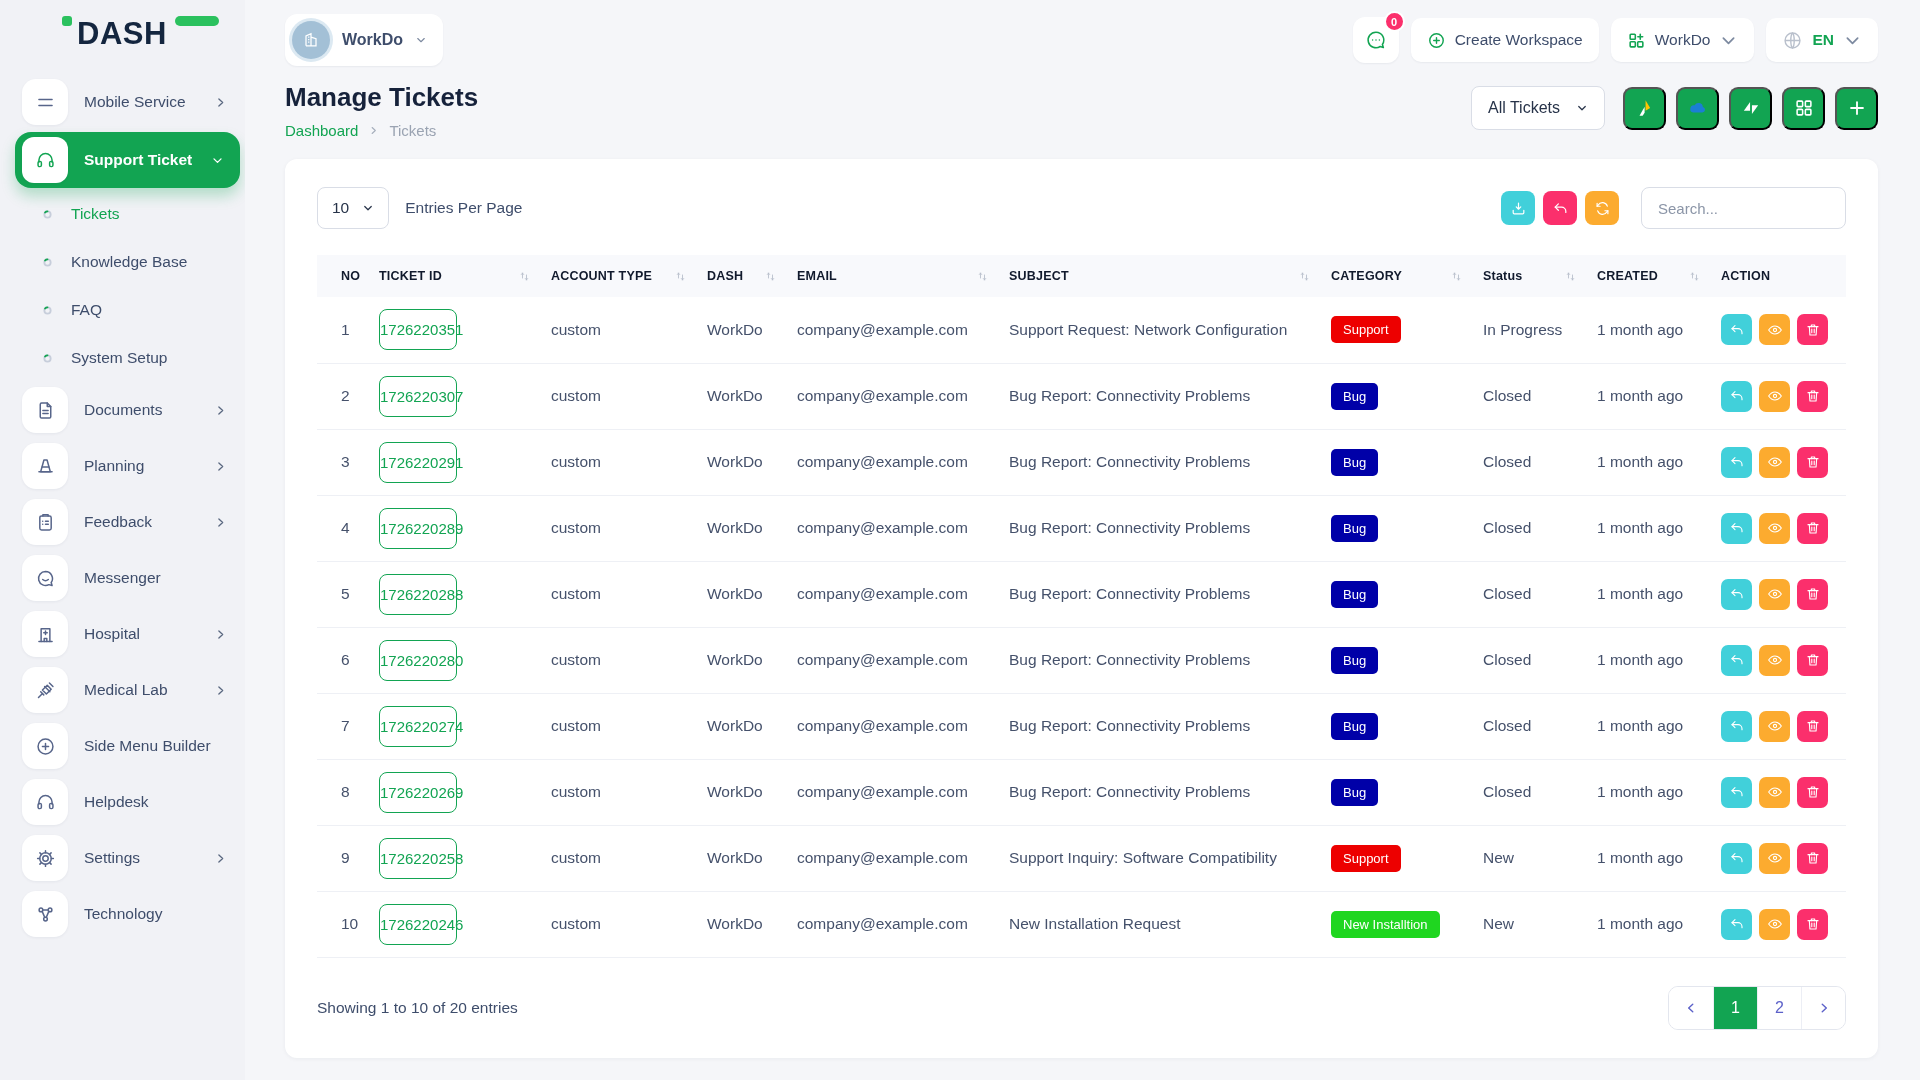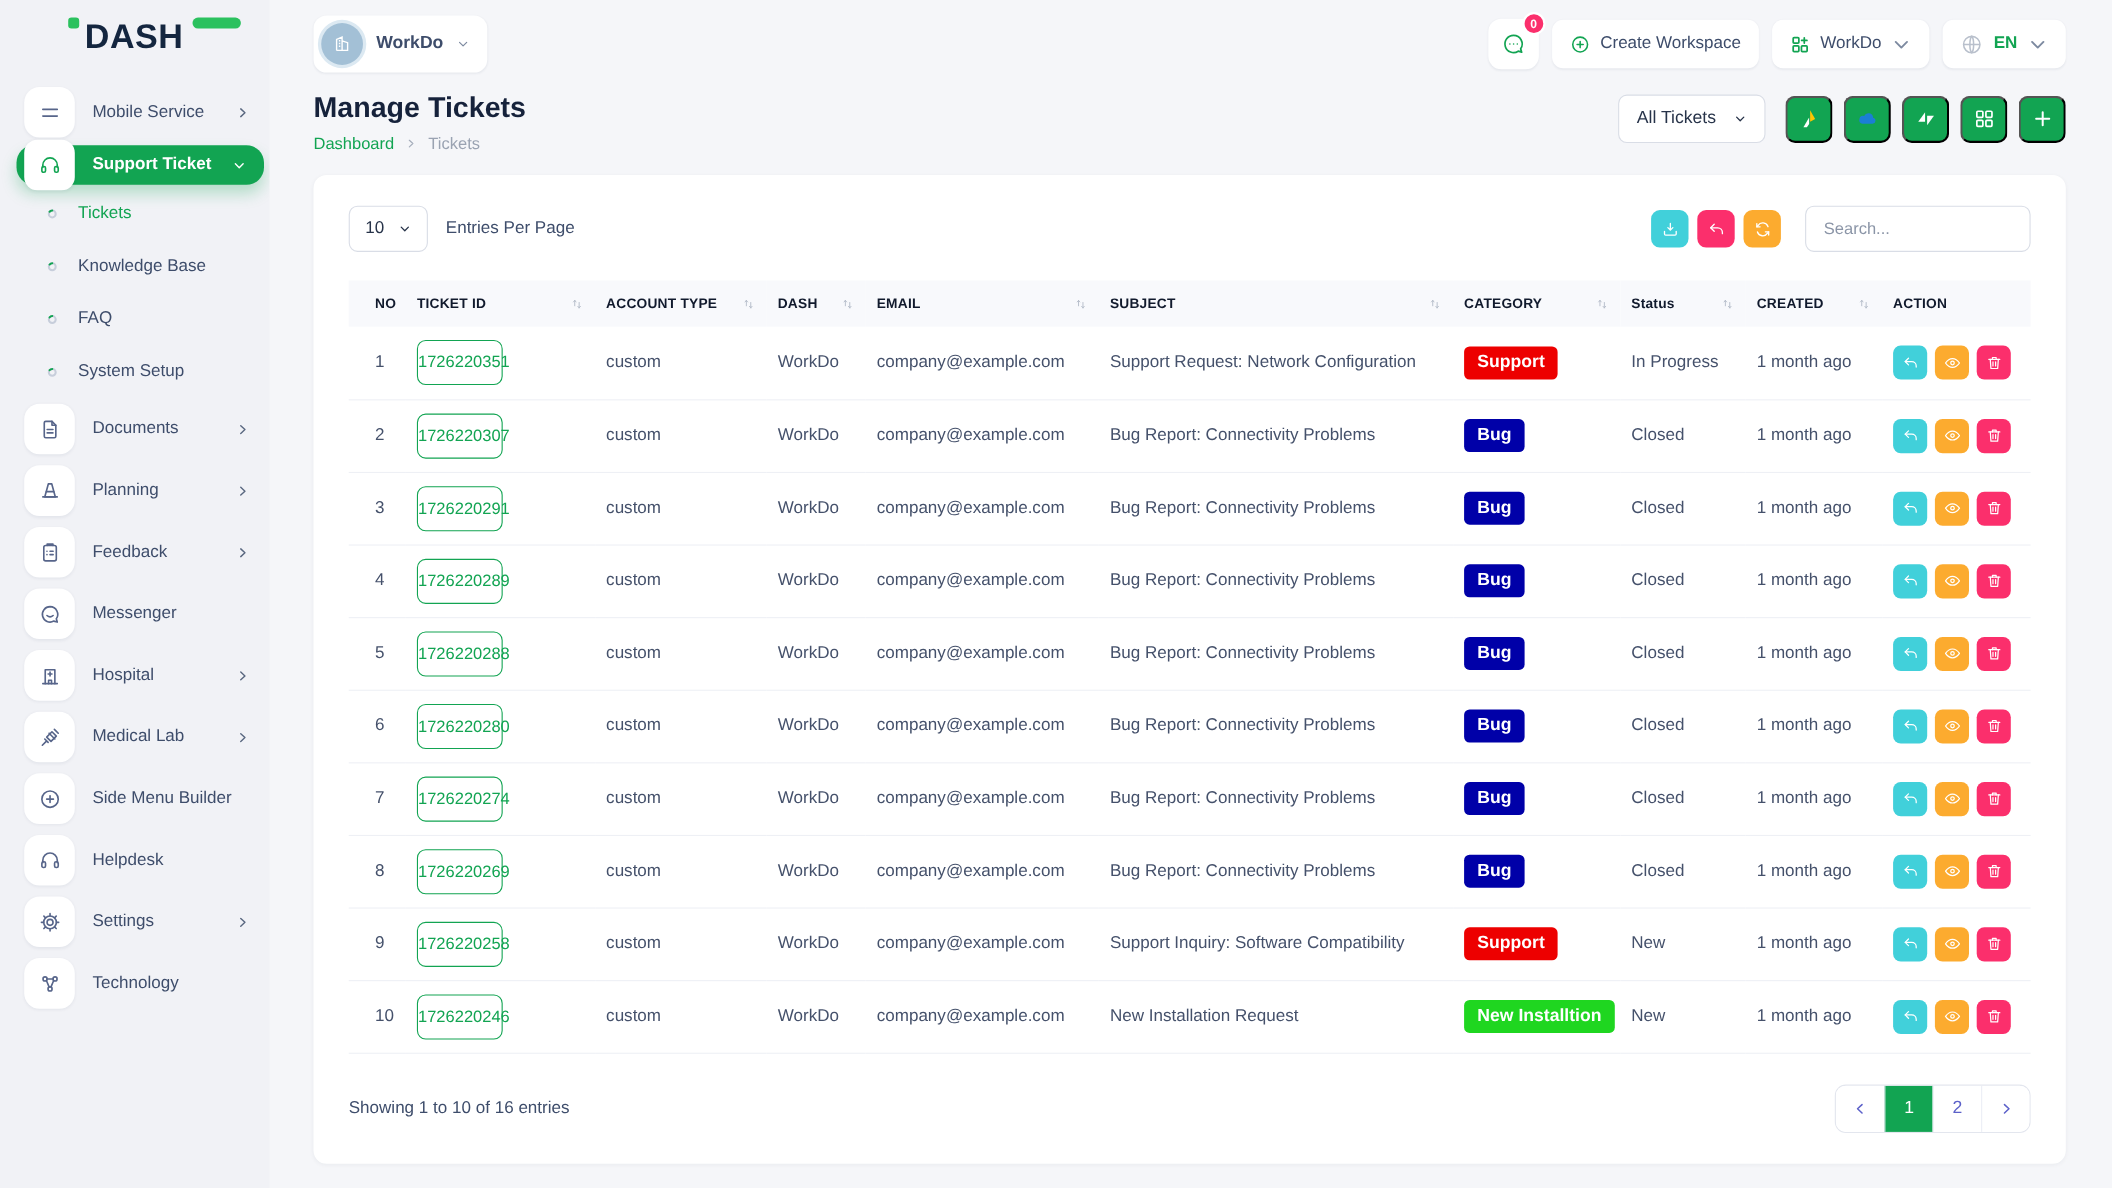--- a/index.html
+++ b/index.html
@@ -17,21 +17,21 @@
   .logo{display:flex;gap:5px;padding-left:62px;height:48px;margin-bottom:10px;cursor:pointer}
   .logo-dot{width:10px;height:10px;border-radius:3px;background:var(--logo-green)}
   .logo-text{font-size:31px;font-weight:800;letter-spacing:.5px;color:var(--logo-navy)}
   .logo-dash{width:44px;height:10px;border-radius:5px;background:var(--logo-green);margin-left:3px}
   .side-item{display:flex;align-items:center;gap:16px;height:56px;padding:0 18px 0 22px;cursor:pointer}
   .icon-box{width:46px;height:46px;border-radius:14px;background:#fff;display:flex;align-items:center;justify-content:center;color:#57658a;box-shadow:0 1px 3px rgba(20,30,60,.06);flex:none}
   .icon-box svg{width:21px;height:21px}
   .side-label{font-size:15.5px;color:var(--slate);flex:1;white-space:nowrap}
   .side-chev{color:#5a6880;display:flex}
   .side-chev svg{width:13px;height:13px}
-  .side-item.active{background:var(--green);border-radius:16px;margin:2px 5px 2px 15px;height:36px;padding:0 16px 0 7px;box-shadow:0 8px 14px rgba(18,164,82,.28)}
+  .side-item.active{background:var(--green);border-radius:16px;margin:2px 5px 2px 15px;height:56px;padding:0 16px 0 7px;box-shadow:0 8px 14px rgba(18,164,82,.28)}
   .side-item.active .icon-box{color:var(--green);border-radius:12px}
   .side-item.active .side-label{color:#fff;font-weight:700}
   .side-item.active .side-chev{color:#fff}
   .sub-item{display:flex;align-items:center;gap:17px;height:48px;padding-left:41px;cursor:pointer}
   .sub-item .svg{display:flex}
   .sub-item svg{width:13px;height:13px}
   .sub-label{font-size:15.5px;color:var(--slate)}
   .sub-item.active .sub-label{color:var(--green)}
 
   
@@ -83,21 +83,21 @@
   .search-input::placeholder{color:#8b95a7}
 
   table{width:100%;border-collapse:collapse;table-layout:fixed}
   thead th{background:#f8f9fc;font-size:12.5px;font-weight:700;color:#111a2d;text-align:left;padding:14px 10px;letter-spacing:.2px}
   th .th-inner{display:flex;align-items:center;justify-content:space-between;gap:4px}
   .sort{color:#b6bdca;display:flex;flex:none}
   .sort svg{width:13px;height:13px}
   td{padding:0 10px;height:66px;border-bottom:1px solid var(--row-line);font-size:15.5px;color:var(--cell);overflow:hidden;white-space:nowrap}
   th:first-child,td:first-child{padding-left:24px}
   .tid-btn{display:inline-block;border:1px solid var(--green);color:var(--green);border-radius:8px;padding:11px 0;width:78px;text-align:center;font-size:15px;background:#fff;cursor:pointer;font-family:inherit}
-  .badge{display:inline-block;color:#fff;font-size:16px;font-weight:700;padding:6px 12px;border-radius:5px}
+  .badge{display:inline-block;color:#fff;font-size:13px;font-weight:400;padding:6px 12px;border-radius:5px}
   .row-actions{display:flex;gap:7px}
   .act-btn{width:31px;height:31px;border-radius:7px;border:none;display:flex;align-items:center;justify-content:center;color:#fff;cursor:pointer}
   .act-btn svg{width:16px;height:16px}
 
   .table-footer{display:flex;justify-content:space-between;align-items:center;margin-top:28px}
   .showing{font-size:15.5px;color:var(--slate)}
   .pager{display:flex;background:#fff;border:1px solid #e3e6ee;border-radius:10px;overflow:hidden}
   .pager>*{min-width:44px;height:42px;display:flex;align-items:center;justify-content:center;font-size:16px;color:var(--indigo);border-left:1px solid #eceef5;cursor:pointer;background:#fff;border-top:none;border-bottom:none;border-right:none;font-family:inherit}
   .pager>:first-child{border-left:none}
   .pager .page-btn.active{background:var(--green);color:#fff}
@@ -1035,21 +1035,21 @@
                       </svg>
                     </span>
                   </button>
                 </div>
               </td>
             </tr>
           </tbody>
       </table>
 
       <div class="table-footer">
-        <span class="showing">Showing 1 to 10 of 16 entries</span>
+        <span class="showing">Showing 1 to 10 of 20 entries</span>
         <div class="pager" id="pager">
             <button>
               <span class="svg" style="display: flex;">
                 <svg viewBox="0 0 24 24" fill="none" stroke="currentColor" stroke-width="1.7" stroke-linecap="round" stroke-linejoin="round">
                   <path d="M15 5.5L8 12l7 6.5" stroke-width="2.4"></path>
                 </svg>
               </span>
             </button>
             <button class="page-btn active">1</button>
             <button class="page-btn">2</button>

